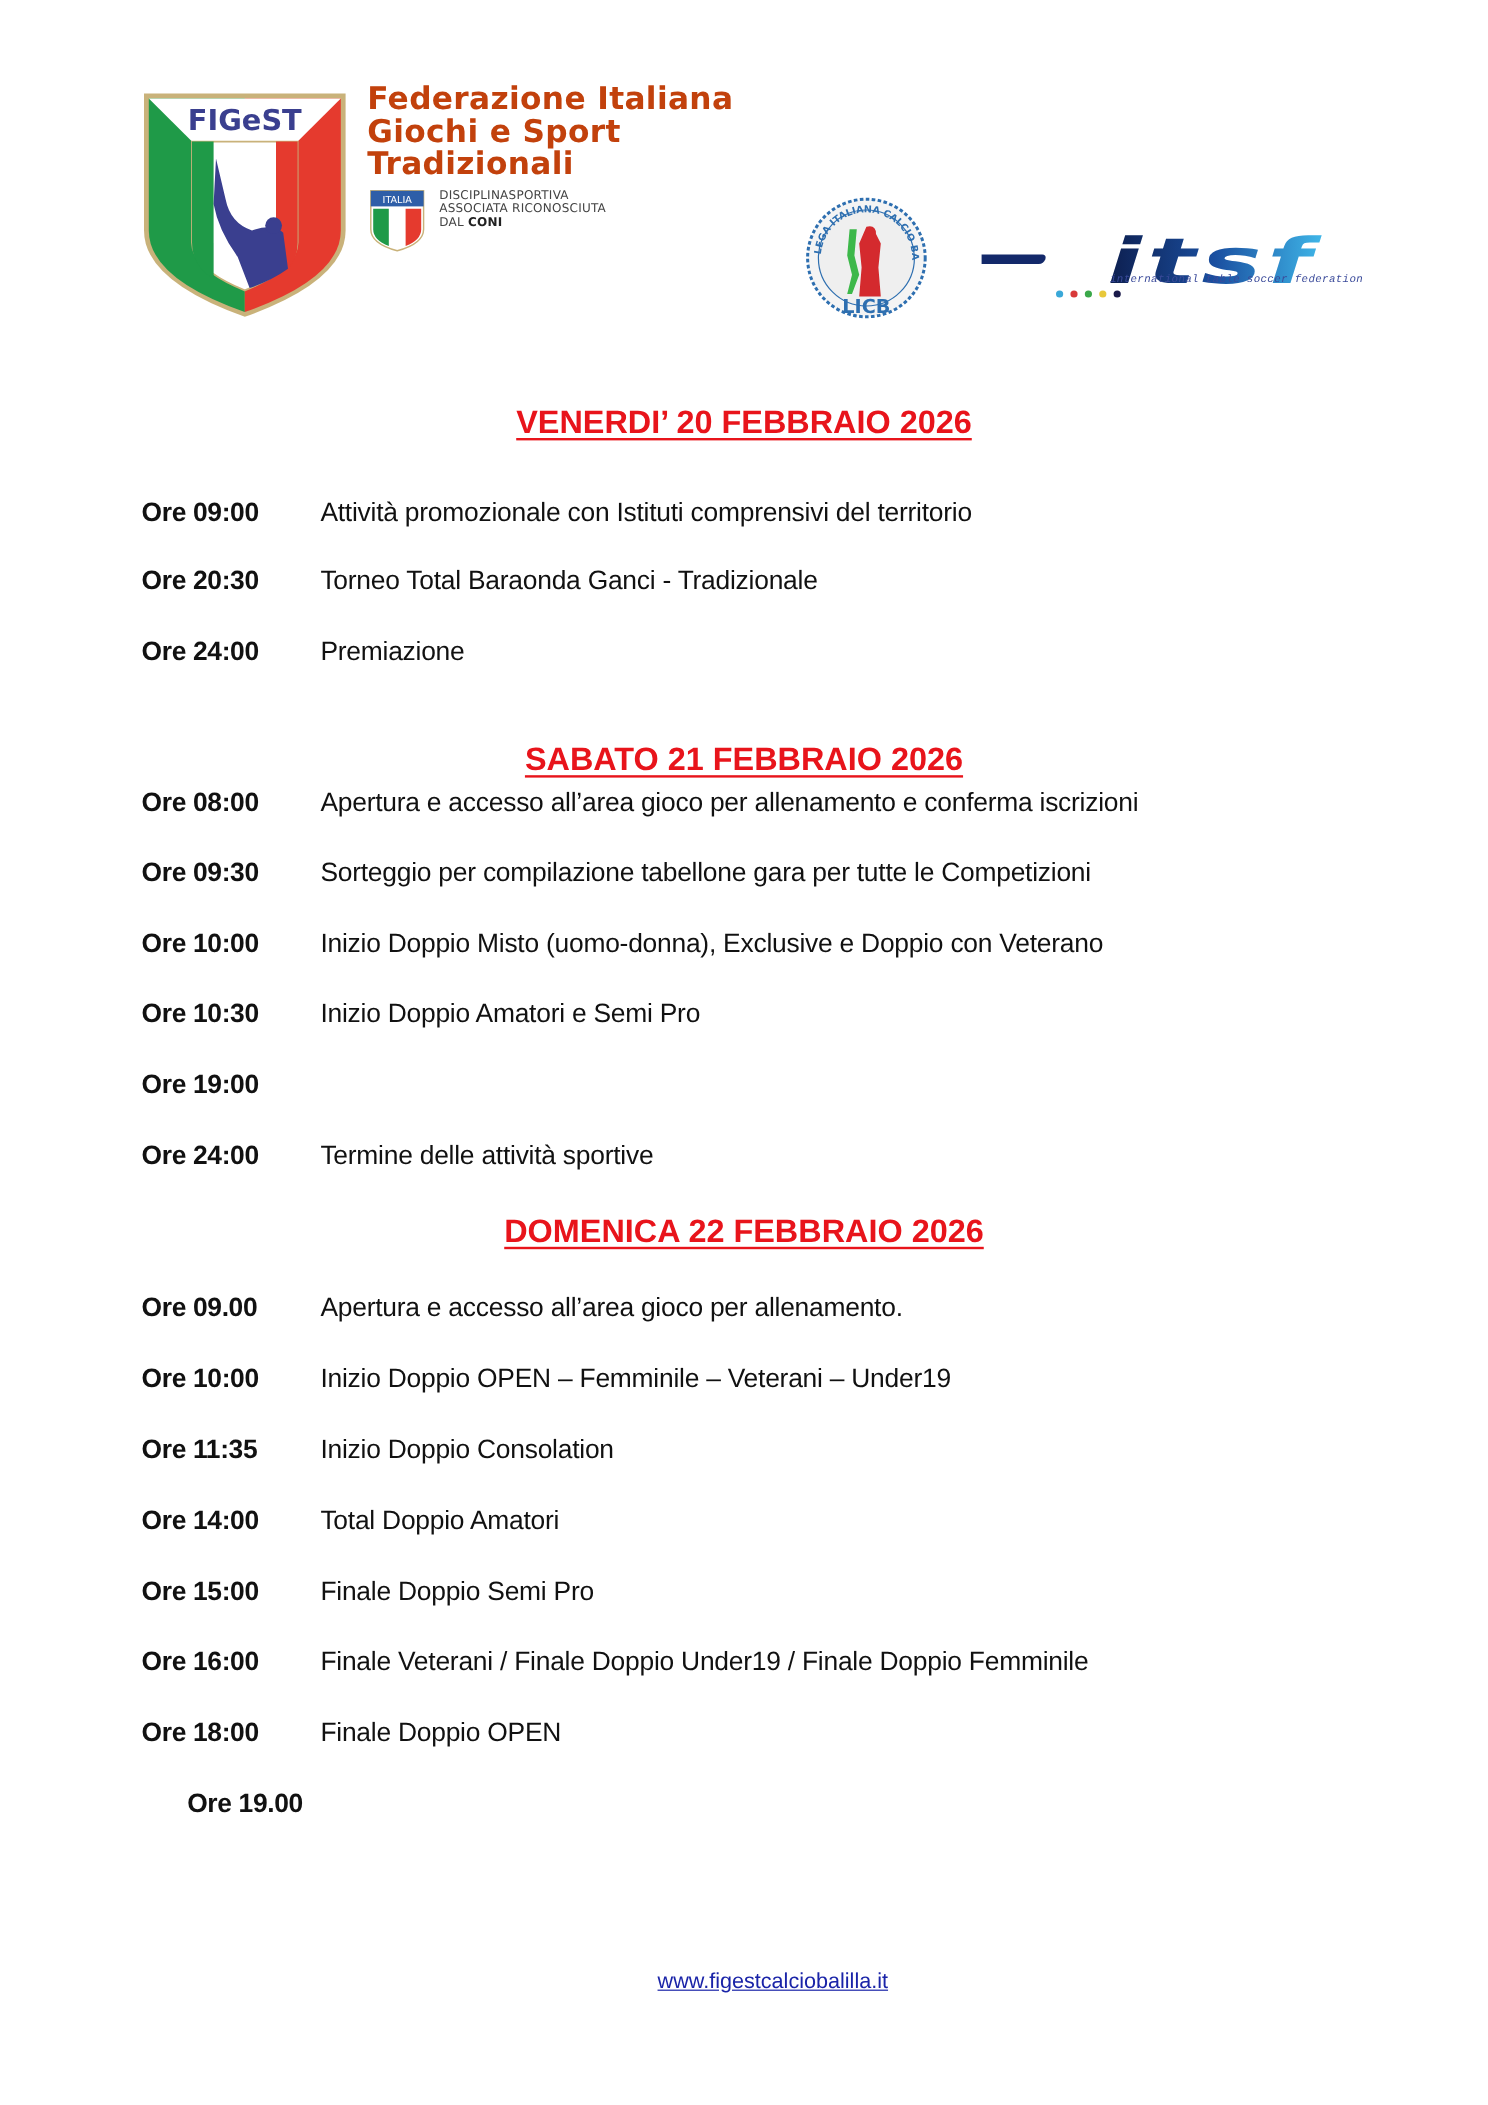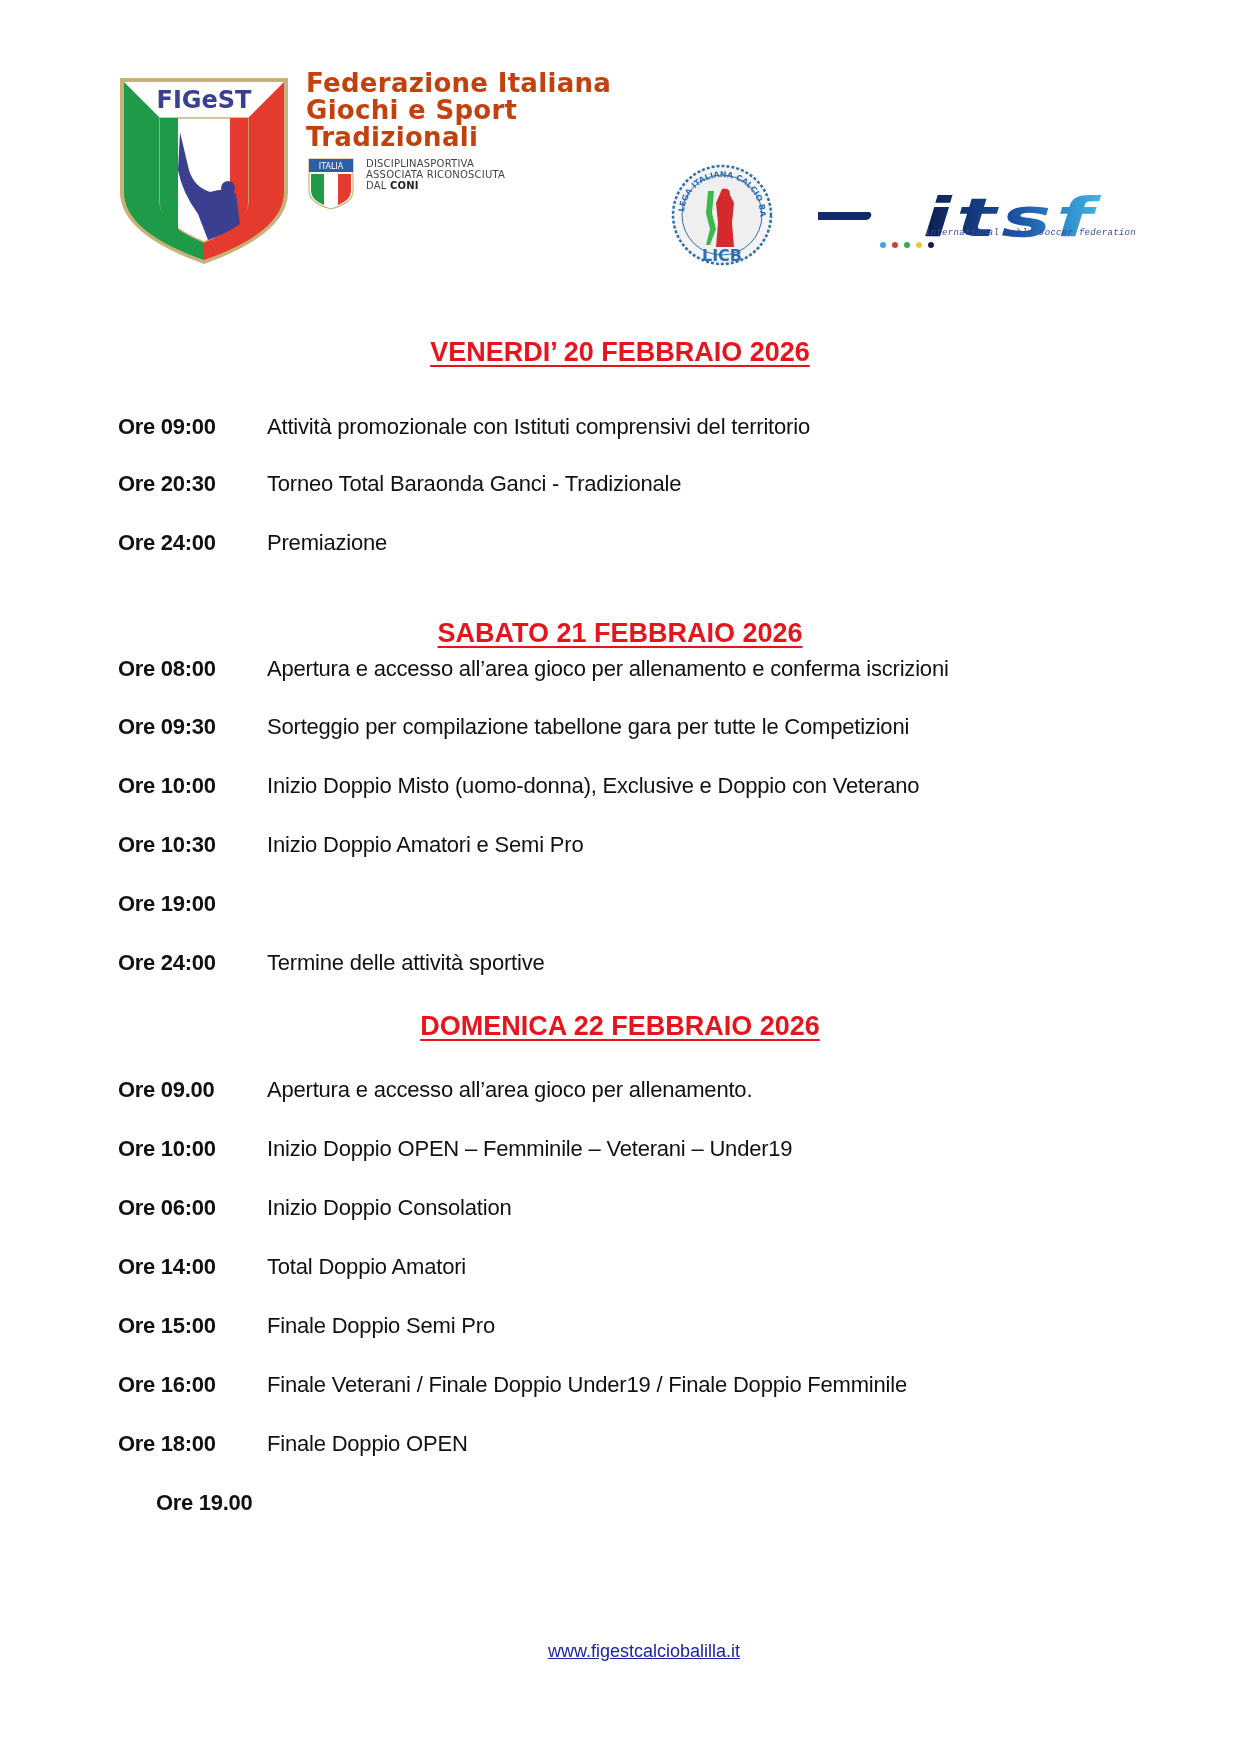--- a/index.html
+++ b/index.html
@@ -155,21 +155,21 @@
 <div class="abs day-heading" style="top:1011px;">DOMENICA 22 FEBBRAIO 2026</div>
 <div class="abs row" style="top:1075px;">
   <span class="time">Ore 09.00</span>
   <span class="desc">Apertura e accesso all’area gioco per allenamento.</span>
 </div>
 <div class="abs row" style="top:1134px;">
   <span class="time">Ore 10:00</span>
   <span class="desc">Inizio Doppio OPEN – Femminile – Veterani – Under19</span>
 </div>
 <div class="abs row" style="top:1193px;">
-  <span class="time">Ore 06:00</span>
+  <span class="time">Ore 11:35</span>
   <span class="desc">Inizio Doppio Consolation</span>
 </div>
 <div class="abs row" style="top:1252px;">
   <span class="time">Ore 14:00</span>
   <span class="desc">Total Doppio Amatori</span>
 </div>
 <div class="abs row" style="top:1311px;">
   <span class="time">Ore 15:00</span>
   <span class="desc">Finale Doppio Semi Pro</span>
 </div>

